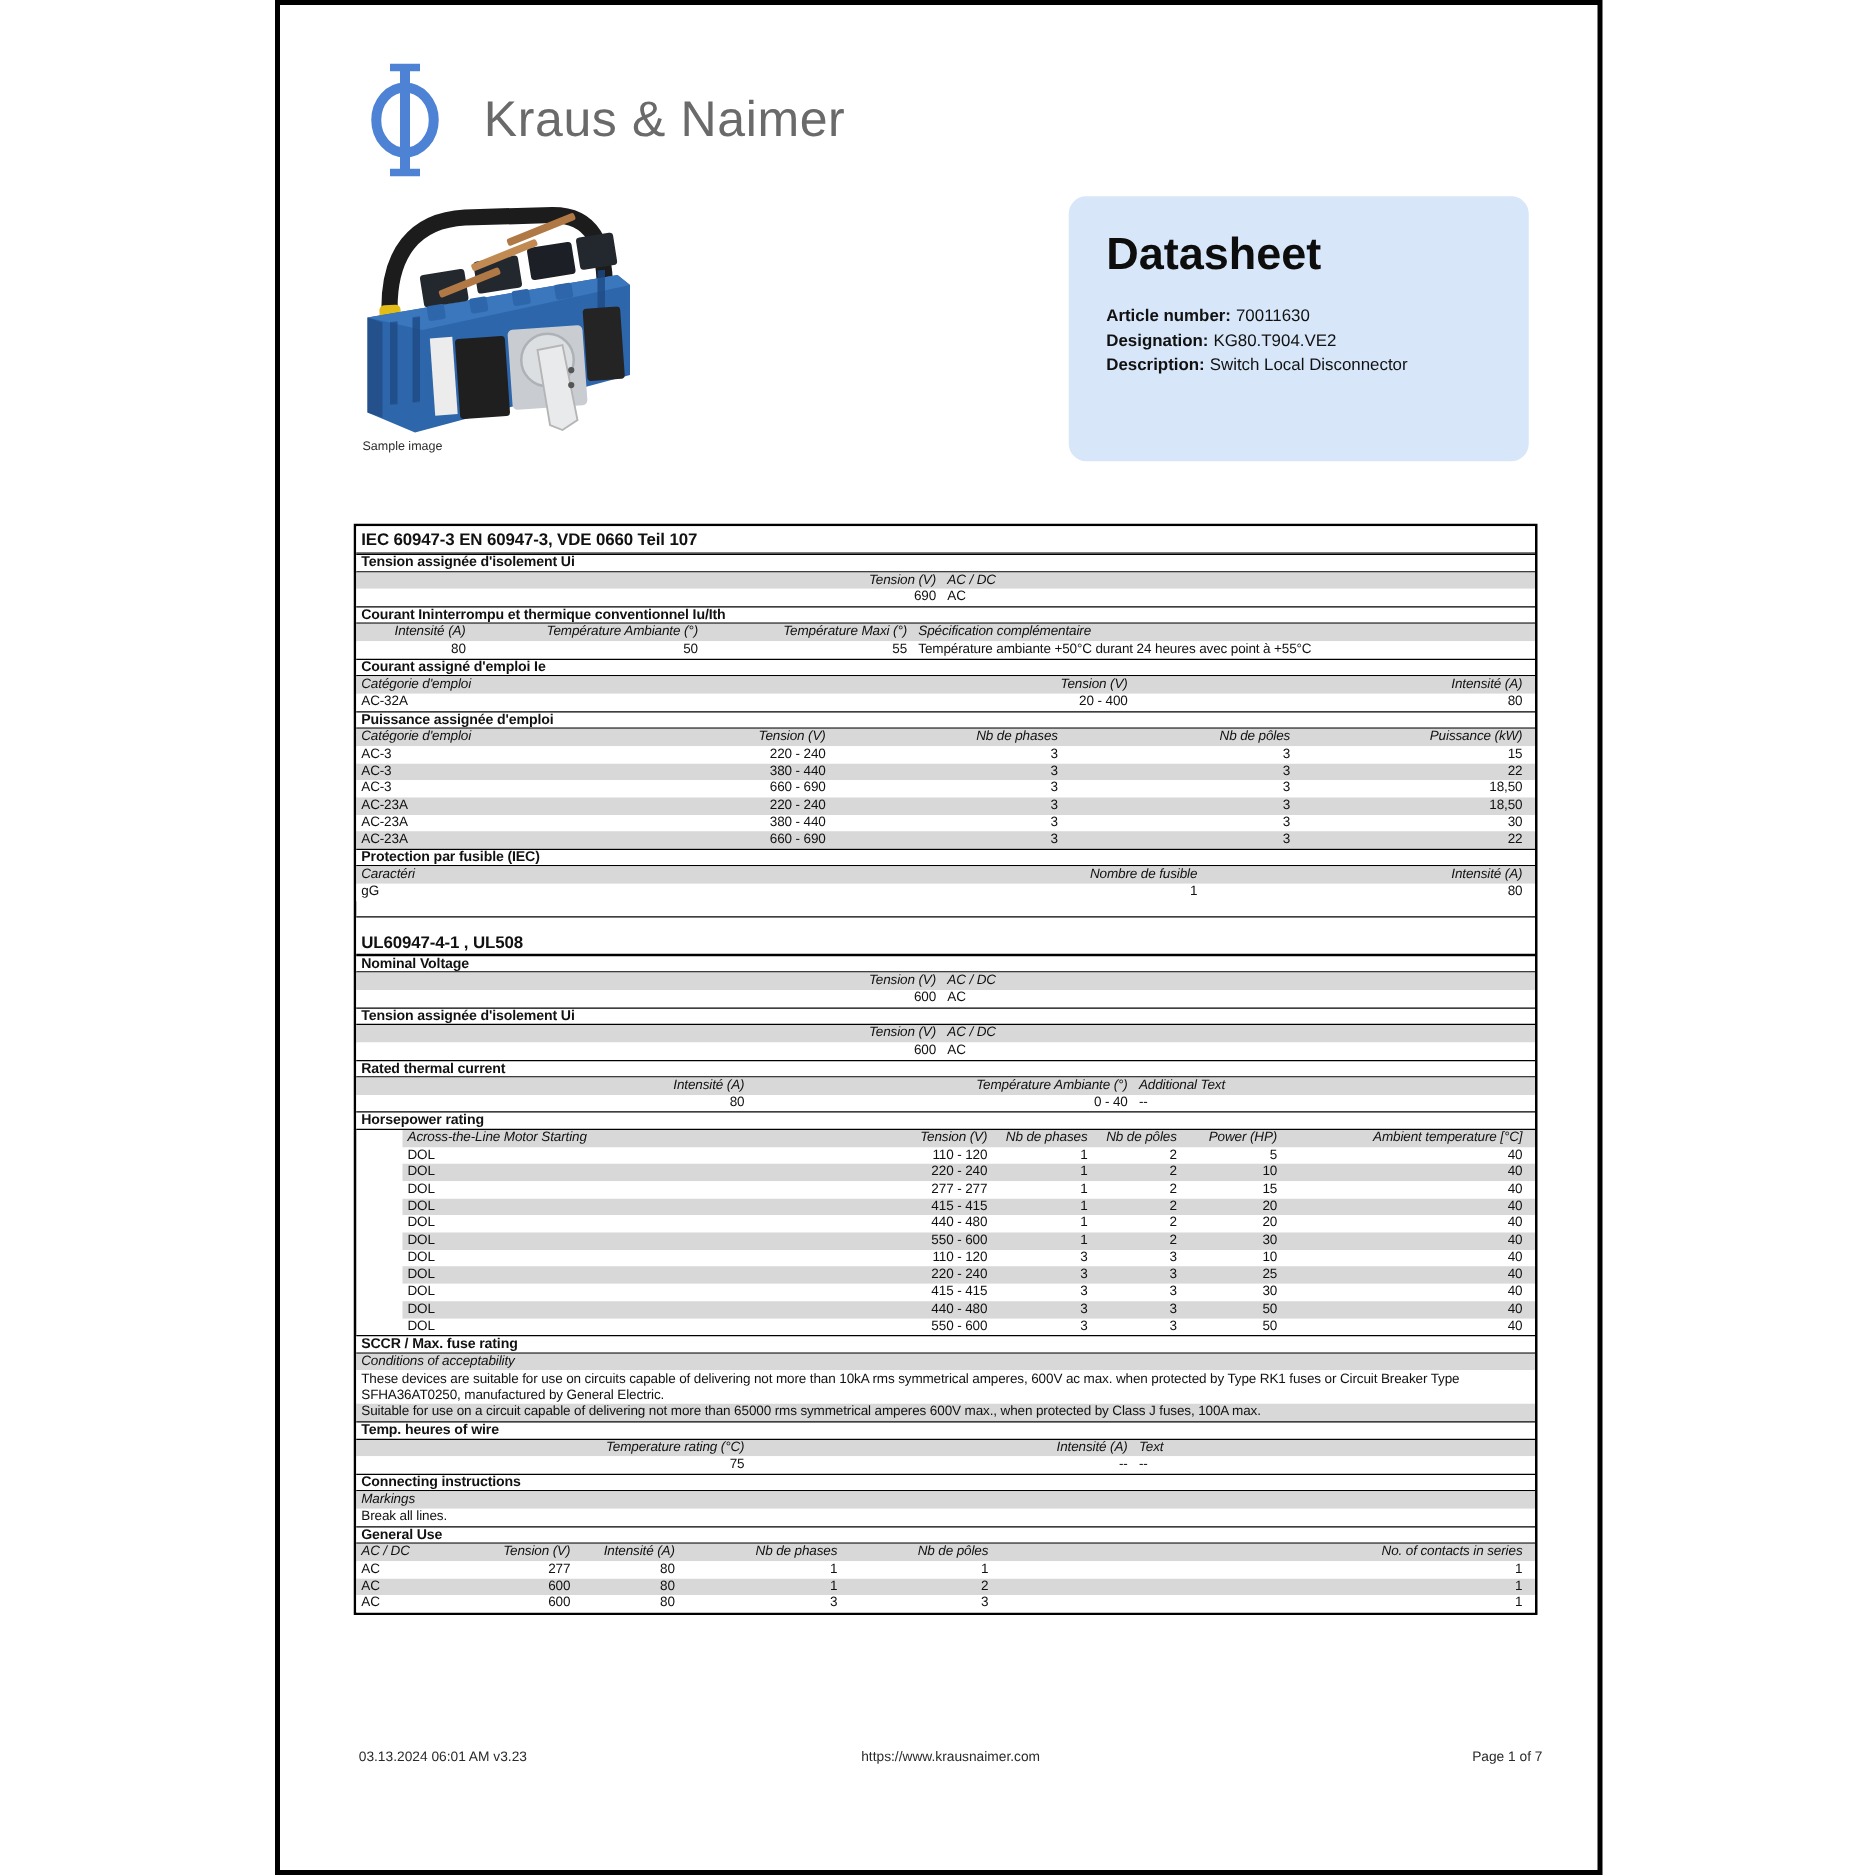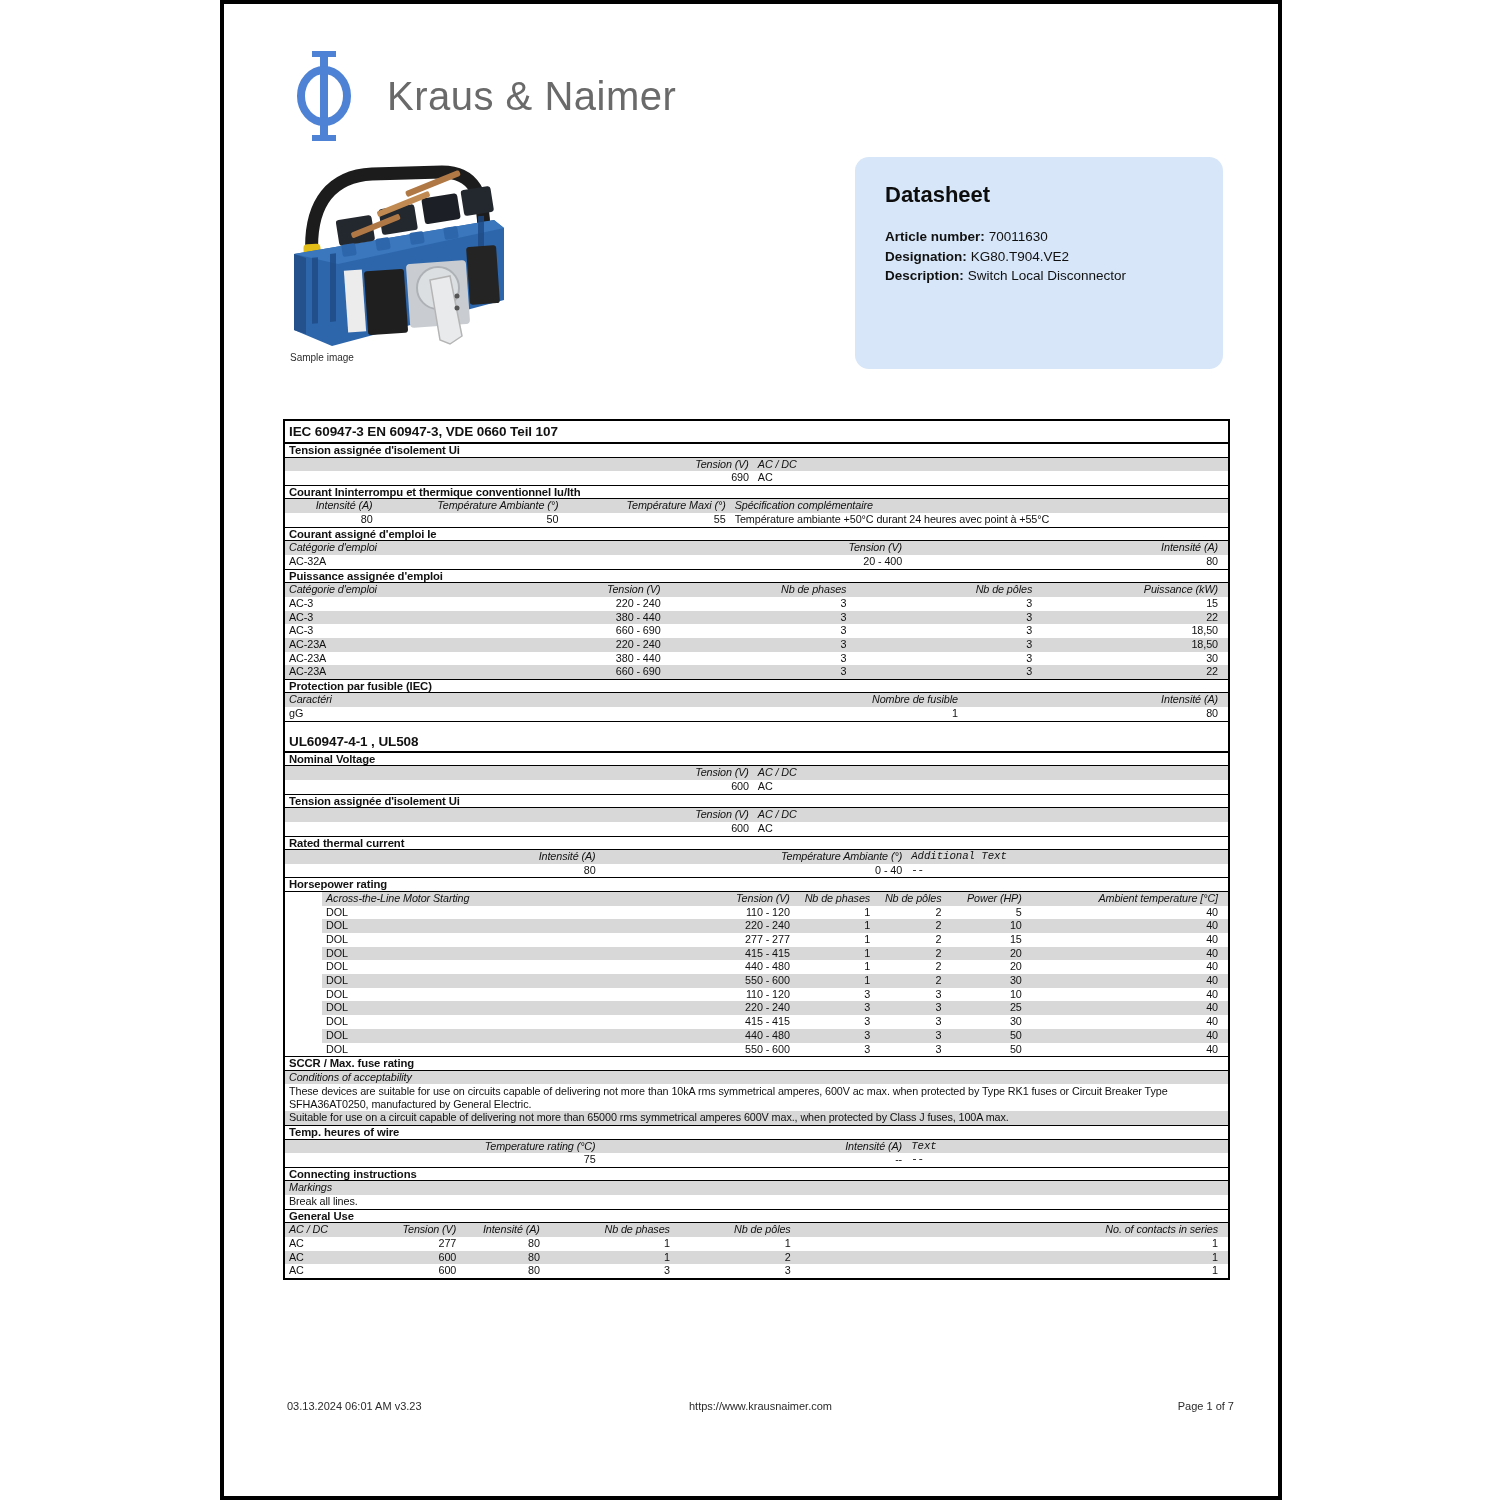--- a/index.html
+++ b/index.html
@@ -12,37 +12,37 @@
   .brand { position:absolute; left:71px; top:46px; display:flex; align-items:center; gap:34px; }
   .brand-name { font-size:40px; color:#6a6a6a; letter-spacing:0.5px; white-space:nowrap; }
   
   .product { position:absolute; left:48px; top:154px; width:250px; height:196px; }
   .sample-caption { position:absolute; left:66px; top:348px; font-size:10px; color:#2d2d2d; }
   
   .card {
     position:absolute; left:631px; top:153px; width:368px; height:212px;
     background:#d7e6f8; border-radius:14px; padding:25px 30px;
   }
-  .card-title { font-size:22px; font-weight:700; color:#0d0d0d; margin-bottom:19px; }
+  .card-title { font-size:36px; font-weight:700; color:#0d0d0d; margin-bottom:19px; }
   .field { font-size:13.5px; line-height:19.5px; color:#111; }
   .field b { font-weight:700; margin-right:4px; }
   
   .dtable {
     position:absolute; left:59px; top:415px; width:947px;
     border:2px solid #000; background:#fff;
     font-size:10.8px; color:#111; letter-spacing:-0.1px;
   }
   .sec-title {
     font-weight:700; font-size:11.3px; height:14.5px; line-height:13.5px;
     padding-left:4px; background:#fff; white-space:nowrap;
     border-top:1px solid #000; border-bottom:1px solid #000;
   }
   .sec-title.big { font-size:13.5px; height:22px; line-height:21px; }
   .sec-title.first { border-top:none; }
-  .sec-title.gap { height:31px; padding-top:9px; line-height:21px; }
+  .sec-title.gap { height:31px; padding-top:9px; line-height:21px;margin-top:12px; }
   .trow {
     display:grid; align-items:center;
     height:13.7px; line-height:13.7px;
     padding:0 10px 0 4px; background:#fff;
   }
   .trow.gray { background:#d8d8d8; }
   .trow.italic { font-style:italic; }
   .trow .c { white-space:nowrap; overflow:visible; }
   .trow.wrap { height:27px; line-height:12.6px; padding-top:1px; padding-bottom:1px; }
   .trow.wrap .c { white-space:normal; }
@@ -56,21 +56,21 @@
   .g-ie .c { text-align:right; }
   .g-ie .c:nth-child(1){ text-align:left; }
   .g-puiss { grid-template-columns:20% 20% 20% 20% 1fr; }
   .g-puiss .c { text-align:right; }
   .g-puiss .c:nth-child(1){ text-align:left; }
   .g-fuse { grid-template-columns:36% 36% 1fr; }
   .g-fuse .c { text-align:right; }
   .g-fuse .c:nth-child(1){ text-align:left; }
   .g-thermal { grid-template-columns:33% 33% 1fr; }
   .g-thermal .c { text-align:right; }
-  .g-thermal .c:nth-child(3){ text-align:left; padding-left:9px;font-family:Liberation Mono, monospace; }
+  .g-thermal .c:nth-child(3){ text-align:left; padding-left:9px; }
   .g-hp { grid-template-columns:30% 22% 9% 8% 9% 1fr;margin-left:37px; }
   .g-hp .c { text-align:right; }
   .g-hp .c:nth-child(1){ text-align:left; }
   .g-guse { grid-template-columns:9% 9% 9% 14% 13% 1fr; }
   .g-guse .c { text-align:right; }
   .g-guse .c:nth-child(1){ text-align:left; }
   .g-full { grid-template-columns:1fr; }
   .g-full .c { text-align:left; }
   
   .footer { position:absolute; left:63px; top:1396px; width:947px; height:16px; font-size:11px; color:#2a2a2a; }

